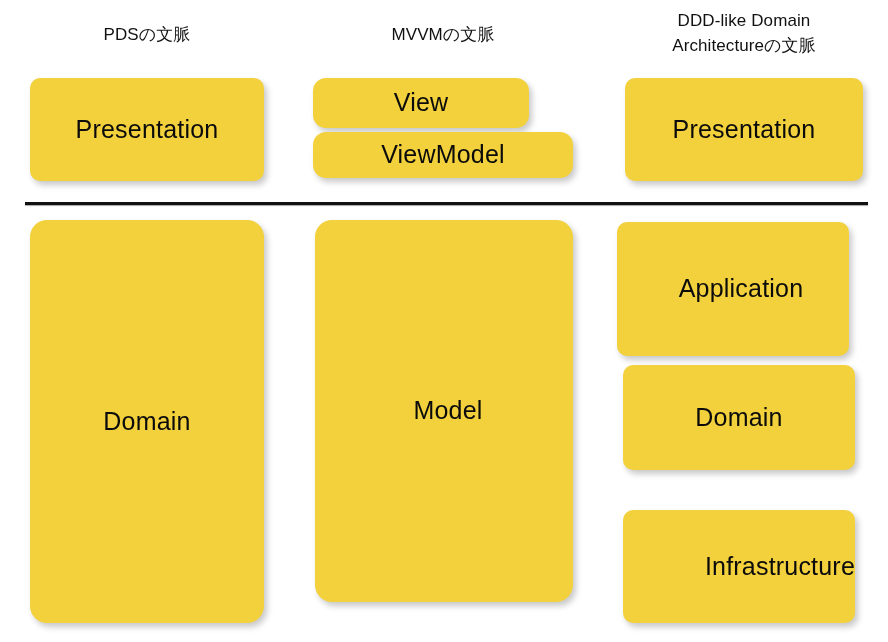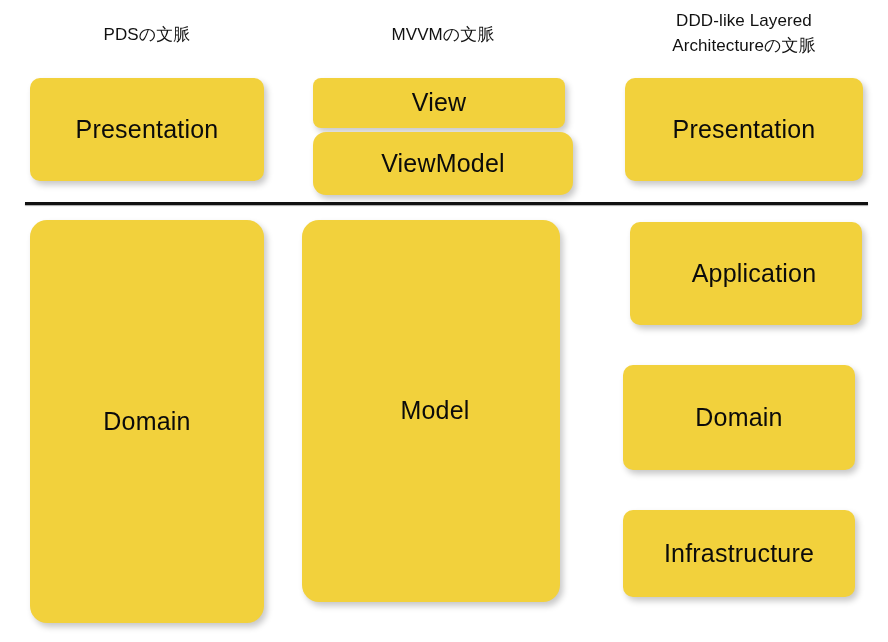--- a/index.html
+++ b/index.html
@@ -71,54 +71,54 @@
 </style>
 </head>
 <body>
 
 <div id="diagram">
 
   <div class="col-header" style="left:313px; top:22px; width:260px;">MVVMの文脈</div>
 
   <div class="col-header" style="left:27px; top:22px; width:240px;">PDSの文脈</div>
 
-  <div class="col-header" style="left:620px; top:8px; width:248px;">DDD-like Layered
+  <div class="col-header" style="left:620px; top:8px; width:248px;">DDD-like Domain
 Architectureの文脈</div>
 
   <div class="box" style="left:30px; top:78px; width:234px; height:103px;">
     <span class="box-label">Presentation</span>
   </div>
 
   <div class="box tall" style="left:30px; top:220px; width:234px; height:403px;">
     <span class="box-label">Domain</span>
   </div>
 
-  <div class="box pill" style="left:313px; top:78px; width:252px; height:50px;border-radius:8px;">
+  <div class="box pill" style="left:313px; top:78px; width:216px; height:50px;">
     <span class="box-label">View</span>
   </div>
 
-  <div class="box pill" style="left:313px; top:132px; width:260px; height:63px;">
+  <div class="box pill" style="left:313px; top:132px; width:260px; height:46px;">
     <span class="box-label">ViewModel</span>
   </div>
 
-  <div class="box tall" style="left:302px; top:220px; width:258px; height:382px;padding-left:8px;">
+  <div class="box tall" style="left:315px; top:220px; width:258px; height:382px;padding-left:8px;">
     <span class="box-label">Model</span>
   </div>
 
   <div class="box" style="left:625px; top:78px; width:238px; height:103px;">
     <span class="box-label">Presentation</span>
   </div>
 
-  <div class="box" style="left:630px; top:222px; width:232px; height:103px;padding-left:16px;">
+  <div class="box" style="left:617px; top:222px; width:232px; height:134px;padding-left:16px;">
     <span class="box-label">Application</span>
   </div>
 
   <div class="box" style="left:623px; top:365px; width:232px; height:105px;">
     <span class="box-label">Domain</span>
   </div>
 
-  <div class="box" style="left:623px; top:510px; width:232px; height:87px;">
+  <div class="box" style="left:623px; top:510px; width:232px; height:113px;justify-content:flex-end;">
     <span class="box-label">Infrastructure</span>
   </div>
 
   <div class="divider" style="left:25px; top:202px; width:843px;"></div>
 
 </div>
 
 </body></html>

